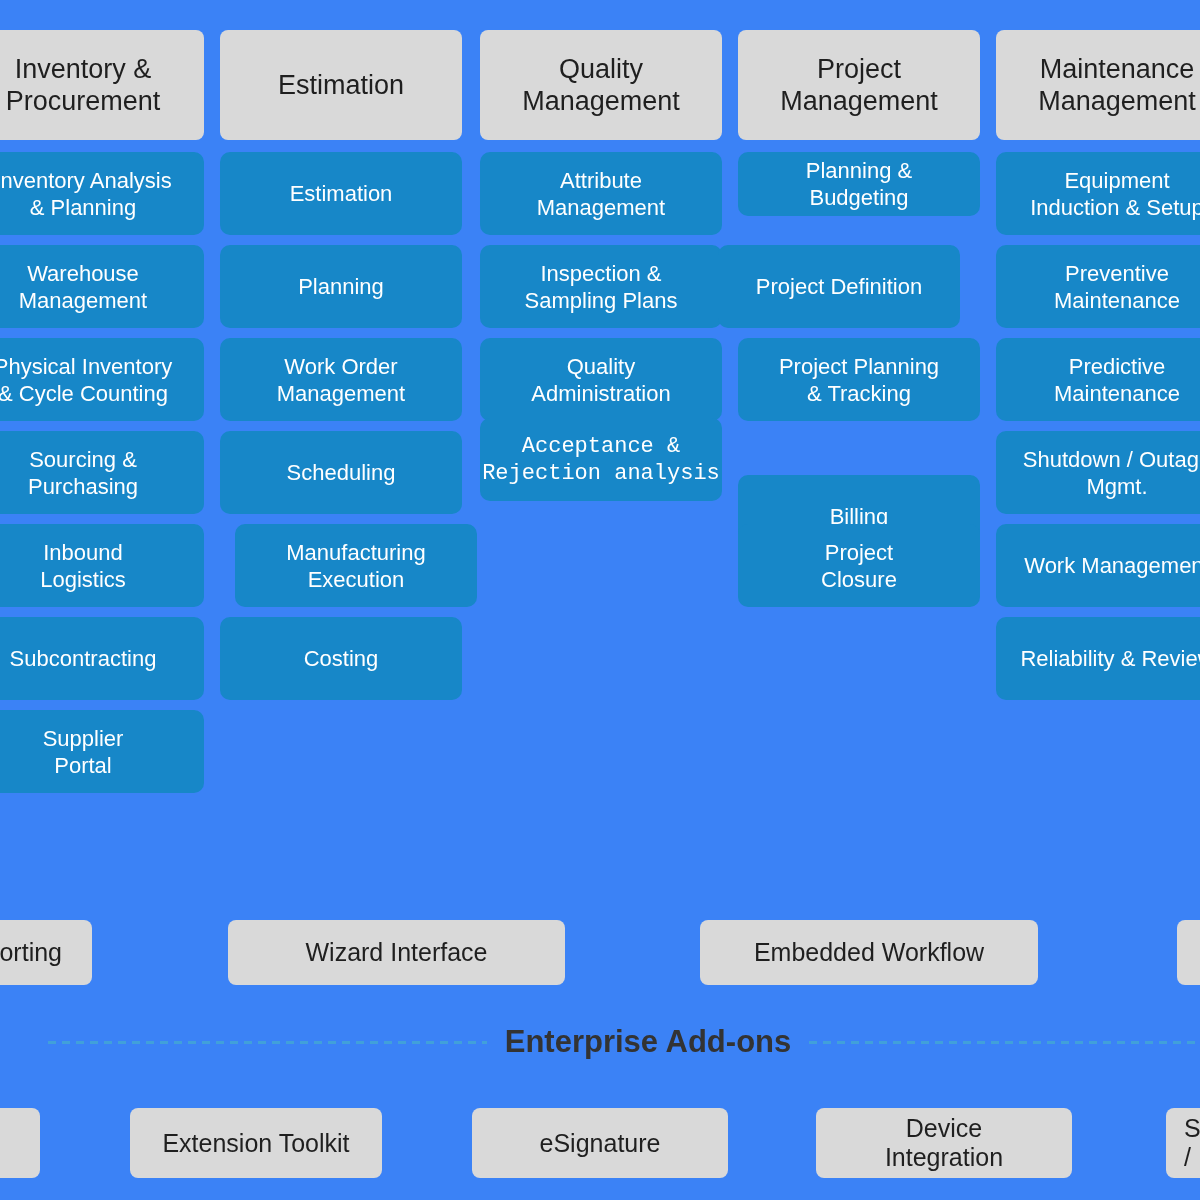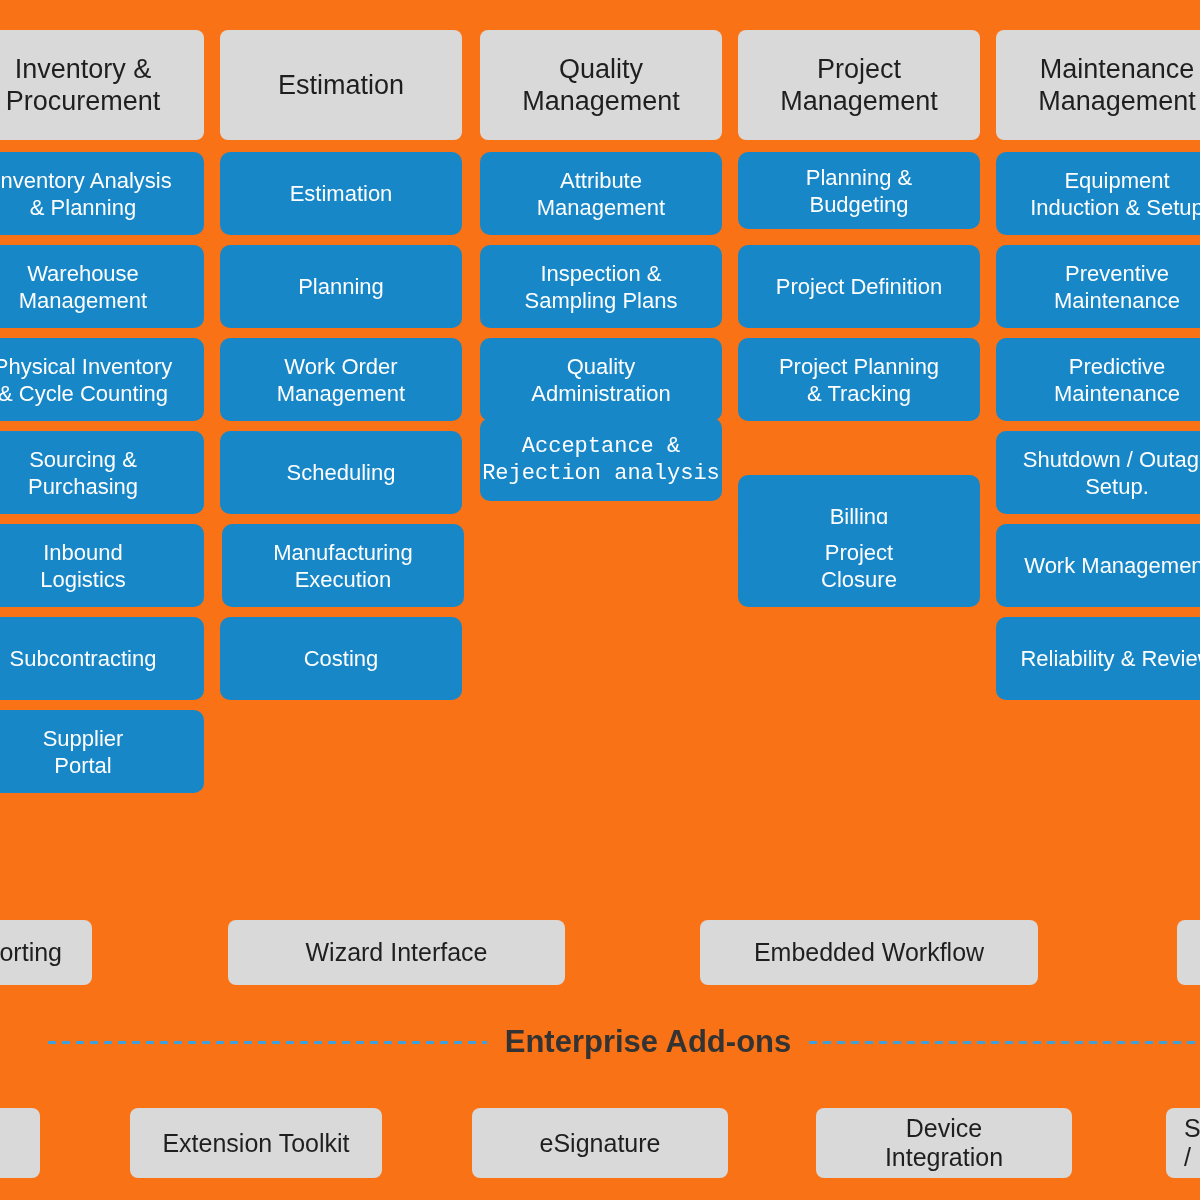--- a/index.html
+++ b/index.html
@@ -1,20 +1,20 @@
 <!DOCTYPE html>
 <html style="--blue: #1787C8; --gray: #D9D9D9; --dash: #41A0DA;"><head>
 <meta charset="utf-8">
 <style>
   html,body{margin:0;padding:0;}
   body{
     width:1200px;height:1200px;overflow:hidden;background:#ffffff;
     font-family:"Liberation Sans", sans-serif;
   }
-  .page{position:relative;width:1200px;height:1200px;overflow:hidden;background:#f97316;}
+  .page{position:relative;width:1200px;height:1200px;overflow:hidden;background:#3b82f6;}
   .box{
     position:absolute;box-sizing:border-box;
     display:flex;flex-direction:column;align-items:center;justify-content:center;
     text-align:center;
   }
   .header-box{
     background:var(--gray,#D9D9D9);color:#1f1f1f;
     font-size:27px;line-height:32px;border-radius:8px;
   }
   .module-box{
@@ -83,21 +83,21 @@
       <div class="box module-box" style="left: 220px; top: 245px; width: 242px; height: 83px;">
         <span class="line">Planning</span>
       </div>
       <div class="box module-box" style="left: 220px; top: 338px; width: 242px; height: 83px;">
         <span class="line">Work Order</span>
         <span class="line">Management</span>
       </div>
       <div class="box module-box" style="left: 220px; top: 431px; width: 242px; height: 83px;">
         <span class="line">Scheduling</span>
       </div>
-      <div class="box module-box" style="left: 222px; top: 524px; width: 242px; height: 83px;">
+      <div class="box module-box" style="left: 235px; top: 524px; width: 242px; height: 83px;">
         <span class="line">Manufacturing</span>
         <span class="line">Execution</span>
       </div>
       <div class="box module-box" style="left: 220px; top: 617px; width: 242px; height: 83px;">
         <span class="line">Costing</span>
       </div>
       <div class="box header-box" style="left: 480px; top: 30px; width: 242px; height: 110px;">
         <span class="line">Quality</span>
         <span class="line">Management</span>
       </div>
@@ -114,25 +114,25 @@
         <span class="line">Administration</span>
       </div>
       <div class="box module-box" style="left: 480px; top: 418px; width: 242px; height: 83px; font-family: Liberation Mono, monospace;">
         <span class="line">Acceptance &amp;</span>
         <span class="line">Rejection analysis</span>
       </div>
       <div class="box header-box" style="left: 738px; top: 30px; width: 242px; height: 110px;">
         <span class="line">Project</span>
         <span class="line">Management</span>
       </div>
-      <div class="box module-box" style="left: 738px; top: 152px; width: 242px; height: 77px;">
+      <div class="box module-box" style="left: 738px; top: 152px; width: 242px; height: 64px;">
         <span class="line">Planning &amp;</span>
         <span class="line">Budgeting</span>
       </div>
-      <div class="box module-box" style="left: 738px; top: 245px; width: 242px; height: 83px;">
+      <div class="box module-box" style="left: 718px; top: 245px; width: 242px; height: 83px;">
         <span class="line">Project Definition</span>
       </div>
       <div class="box module-box" style="left: 738px; top: 338px; width: 242px; height: 83px;">
         <span class="line">Project Planning</span>
         <span class="line">&amp; Tracking</span>
       </div>
       <div class="box module-box" style="left: 738px; top: 431px; width: 242px; height: 83px; margin-top: 44px;">
         <span class="line">Billing</span>
       </div>
       <div class="box module-box" style="left: 738px; top: 524px; width: 242px; height: 83px;">
@@ -150,21 +150,21 @@
       <div class="box module-box" style="left: 996px; top: 245px; width: 242px; height: 83px;">
         <span class="line">Preventive</span>
         <span class="line">Maintenance</span>
       </div>
       <div class="box module-box" style="left: 996px; top: 338px; width: 242px; height: 83px;">
         <span class="line">Predictive</span>
         <span class="line">Maintenance</span>
       </div>
       <div class="box module-box" style="left: 996px; top: 431px; width: 242px; height: 83px;">
         <span class="line">Shutdown / Outage</span>
-        <span class="line">Setup.</span>
+        <span class="line">Mgmt.</span>
       </div>
       <div class="box module-box" style="left: 996px; top: 524px; width: 242px; height: 83px;">
         <span class="line">Work Management</span>
       </div>
       <div class="box module-box" style="left: 996px; top: 617px; width: 242px; height: 83px;">
         <span class="line">Reliability &amp; Review</span>
       </div>
     </div>
 
   <div id="cap-row">

